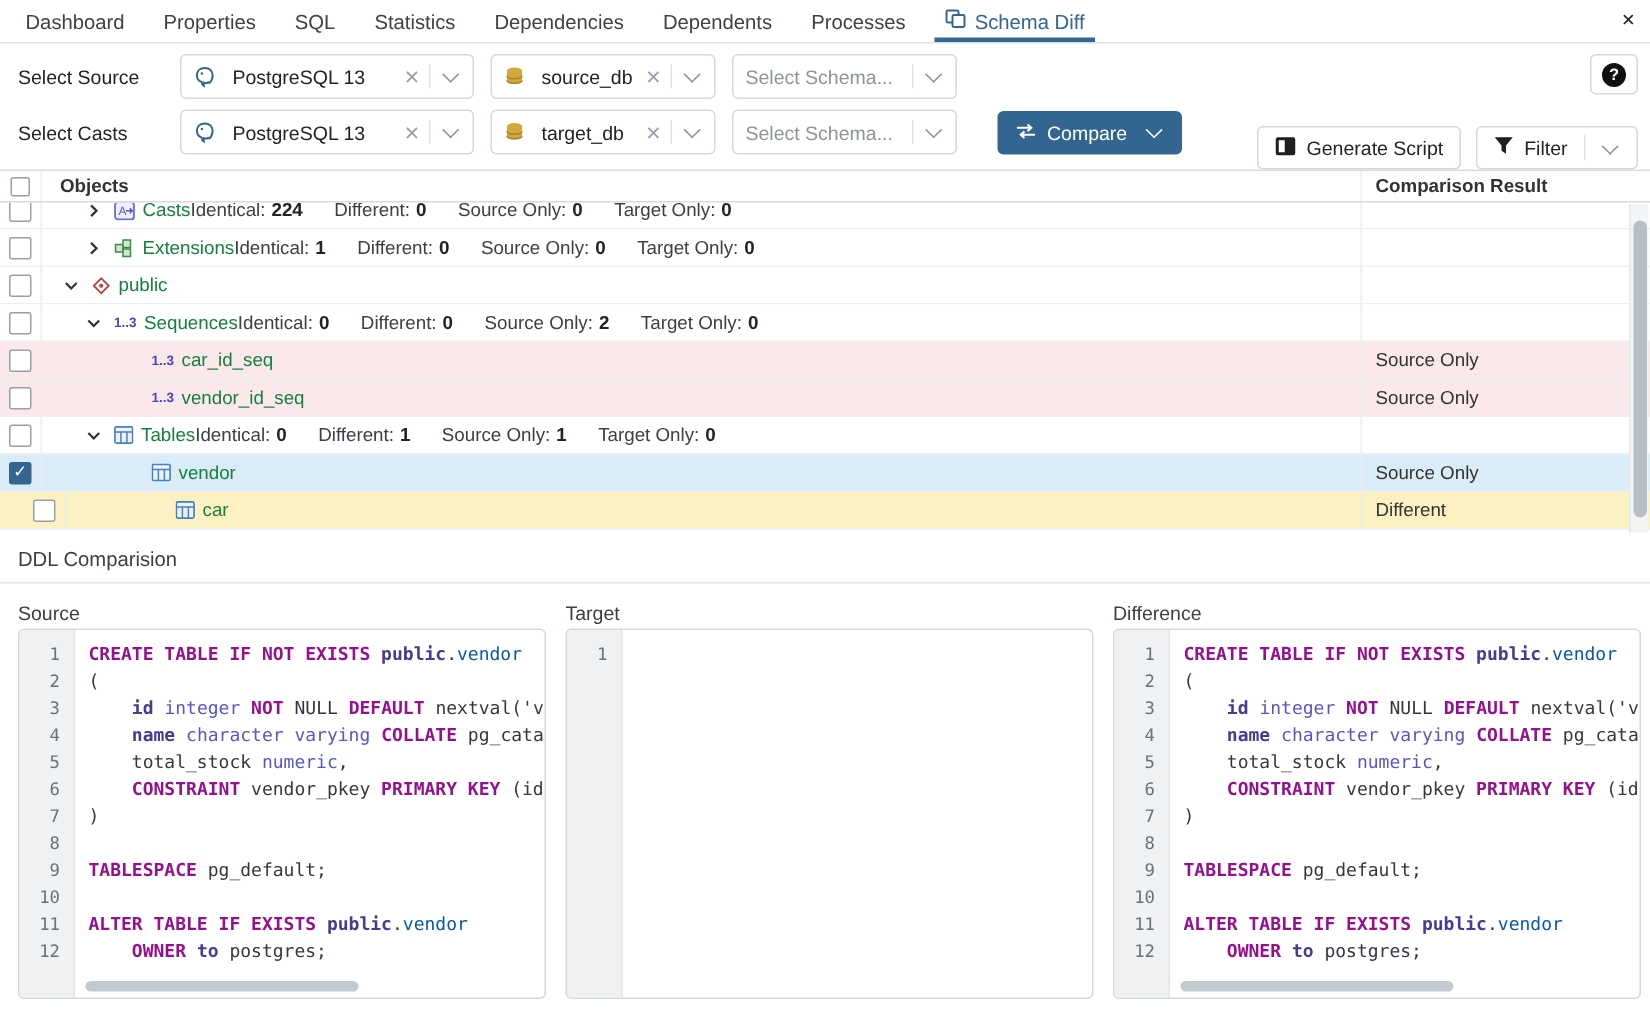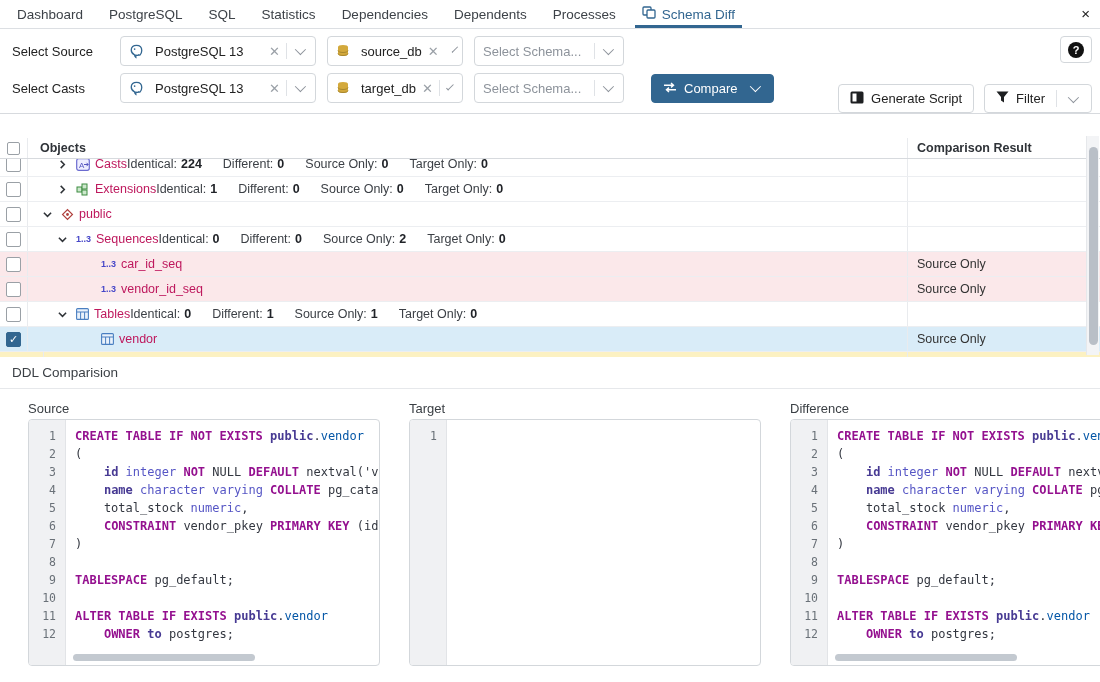--- a/index.html
+++ b/index.html
@@ -15,79 +15,79 @@
   
   .selrow { display:flex; align-items:center; height:30px; margin:7px 8px 0 12px; }
   .selrow-label { width:108px; font-size:13px; color:#222; }
   .selbox { display:flex; align-items:center; height:30px; border:1px solid #d3d7db; border-radius:4px; background:#fff; padding:0 8px; margin-right:11px; font-size:13px; color:#222; }
   .selbox .val { margin-left:6px; white-space:nowrap; }
   .selbox .placeholder { color:#8d939b; }
   .selbox .clear-x { margin-left:auto; color:#9aa0a7; font-size:13px; padding:0 6px; cursor:pointer; }
   .selbox .divider { width:1px; height:16px; background:#dfe2e6; }
   .chev { width:8px; height:8px; border-right:1.6px solid #8d939b; border-bottom:1.6px solid #8d939b; transform:rotate(45deg) translateY(-2px); margin:0 4px 0 8px; }
   .w-server { width:196px; }
-  .w-db { width:136px; }
+  .w-db { width:150px; }
   .w-schema { width:150px; }
 
   .btn { display:inline-flex; align-items:center; gap:7px; height:29px; border:1px solid #d3d7db; border-radius:4px; background:#fff; font-size:13px; color:#222; padding:0 11px; cursor:pointer; }
   .btn-primary { background:#326690; border-color:#326690; color:#fff; }
   .help-btn { position:absolute; right:8px; top:36px; width:32px; height:27px; display:flex; align-items:center; justify-content:center; border:1px solid #d3d7db; border-radius:4px; background:#fff; cursor:pointer; }
   .help-circle { width:16px; height:16px; border-radius:50%; background:#111; color:#fff; font-size:11px; font-weight:bold; display:flex; align-items:center; justify-content:center; }
   .right-btns { position:absolute; right:8px; top:84px; display:flex; gap:10px; }
   .split-divider { width:1px; height:17px; background:#dfe2e6; margin:0 2px 0 4px; }
 
   
   .tree { position:relative; margin-top:10px; border-top:1px solid #d7dade; height:244px; overflow:hidden; }
-  .tree-head { display:flex; height:21px; border-bottom:1px solid #d7dade; font-size:12.5px; font-weight:bold; color:#2f3338; align-items:center; background:#fff; position:relative; z-index:2;margin-top:24px; }
+  .tree-head { display:flex; height:21px; border-bottom:1px solid #d7dade; font-size:12.5px; font-weight:bold; color:#2f3338; align-items:center; background:#fff; position:relative; z-index:2; }
   .cell-cb { width:28px; min-width:28px; display:flex; align-items:center; justify-content:center; border-right:1px solid #e9ebee; align-self:stretch; }
   .cell-obj { flex:1; display:flex; align-items:center; padding-left:12px; border-right:1px solid #e9ebee; align-self:stretch; overflow:hidden; white-space:nowrap; }
   .cell-res { width:192px; min-width:192px; display:flex; align-items:center; padding-left:9px; font-size:12.5px; align-self:stretch; }
   .tree-body { overflow:hidden; height:222px; }
   .trow { display:flex; height:25px; border-bottom:1px solid #eceef1; font-size:12.5px; background:#fff; align-items:stretch; }
   .trow.bg-pink { background:#fbe8ea; }
   .trow.bg-blue { background:#d9ecf8; }
   .trow.bg-yellow { background:#fcf1c2;padding-left:16px; }
   .cb { width:15px; height:15px; border:1.5px solid #9aa0a6; border-radius:2px; background:#fff; cursor:pointer; }
   .cb.checked { background:#326690; border-color:#326690; color:#fff; display:flex; align-items:center; justify-content:center; font-size:11px; line-height:1; }
   .expander { width:14px; display:inline-flex; justify-content:center; margin-right:7px; cursor:pointer; color:#2f3338; }
   .expander svg { width:9px; height:9px; }
   .tree-icon { display:inline-flex; align-items:center; margin-right:5px; }
   .seq-icon { font-size:9px; font-weight:bold; color:#4646c8; letter-spacing:0; margin-right:5px; }
-  .obj-name { color:#be185d; }
+  .obj-name { color:#15803d; }
   .counts { display:inline-flex; color:#3c4046; }
   .count-group { margin-right:21px; }
   .count-group b { font-weight:bold; color:#202328; margin-left:4px; }
   .vscroll-track { position:absolute; top:22px; bottom:2px; right:1px; width:13px; background:#f3f4f6; border-left:1px solid #e6e8eb; z-index:3; }
   .vscroll-thumb { position:absolute; top:11px; left:2px; width:9px; height:198px; border-radius:5px; background:#b9bfc7; }
 
   
   .ddl-title { height:32px; display:flex; align-items:center; padding-left:12px; font-size:13.5px; color:#3a3f44; border-bottom:1px solid #e6e8eb; }
   .panels { display:flex; gap:13px; padding:8px 4px 0 12px; }
-  .panel { width:352px; min-width:352px;margin-left:16px; }
+  .panel { width:352px; min-width:352px; }
   .panel-label { font-size:13px; color:#3a3f44; height:22px; display:flex; align-items:center; }
   .editor { position:relative; height:247px; border:1px solid #d3d7db; border-radius:4px; background:#fff; display:flex; overflow:hidden; }
   .gutter { width:37px; background:#f0f1f3; border-right:1px solid #e2e4e7; padding-top:7px; }
   .gutter .ln { height:18px; line-height:18px; text-align:right; padding-right:9px; font-family:"DejaVu Sans Mono", monospace; font-size:11.5px; color:#6a7178; }
   .code { flex:1; padding:7px 0 0 9px; overflow:hidden; }
   .code .cl { height:18px; line-height:18px; white-space:pre; font-family:"DejaVu Sans Mono", monospace; font-size:12px; color:#333740; }
   .tok-kw { color:#94108f; font-weight:bold; }
   .tok-typ { color:#5656c5; }
   .tok-var { color:#0557a7; }
   .tok-idb { color:#473a93; font-weight:bold; }
   .hscroll { position:absolute; left:44px; bottom:4px; height:7px; width:182px; border-radius:4px; background:#c3c9d0; }
 </style>
 </head>
 <body>
 
 <nav class="tabbar">
   <div class="tab">
       <span>Dashboard</span>
     </div>
     <div class="tab">
-      <span>PostgreSQL</span>
+      <span>Properties</span>
     </div>
     <div class="tab">
       <span>SQL</span>
     </div>
     <div class="tab">
       <span>Statistics</span>
     </div>
     <div class="tab">
       <span>Dependencies</span>
     </div>

